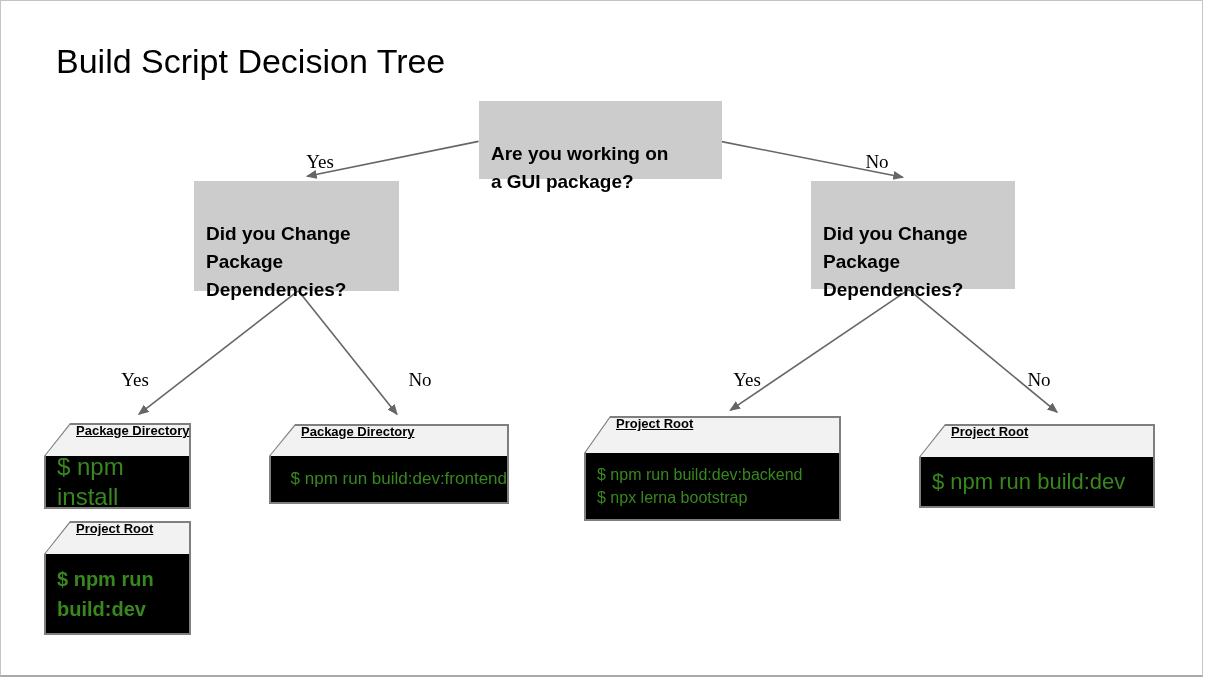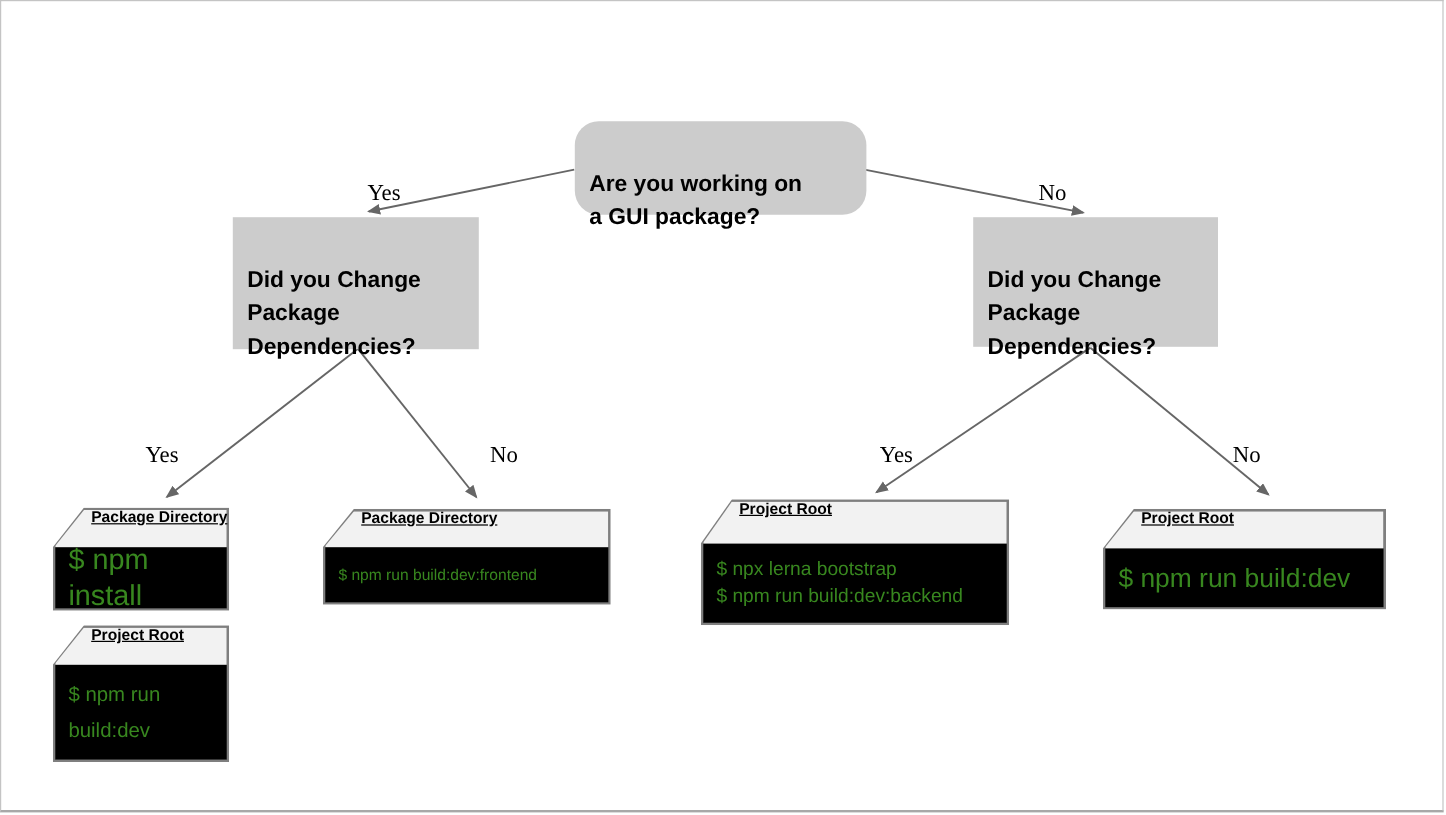--- a/index.html
+++ b/index.html
@@ -103,38 +103,39 @@
   .cmd {
     color: var(--command-green, #38871f);
     white-space: pre-line;
   }
 </style>
 </head>
 <body>
 
 <div class="canvas">
 
+  <div class="page-title">Build Script Decision Tree</div>
 
   <svg class="arrows" width="1203" height="677" viewBox="0 0 1203 677" xmlns="http://www.w3.org/2000/svg">
     <defs>
       <marker id="ah" markerUnits="userSpaceOnUse" markerWidth="14" markerHeight="12" refX="9.5" refY="4.5" orient="auto">
         <path d="M0,0 L11,4.5 L0,9 z" fill="#666666"></path>
       </marker>
     </defs>
     <g stroke="#666666" stroke-width="1.6" fill="none">
       <line x1="478" y1="141" x2="306" y2="176" marker-end="url(#ah)"></line>
       <line x1="721" y1="141" x2="904" y2="177" marker-end="url(#ah)"></line>
       <line x1="297" y1="291" x2="137" y2="415" marker-end="url(#ah)"></line>
       <line x1="297" y1="291" x2="396" y2="415" marker-end="url(#ah)"></line>
       <line x1="910" y1="290" x2="731" y2="411" marker-end="url(#ah)"></line>
       <line x1="910" y1="290" x2="1059" y2="413" marker-end="url(#ah)"></line>
     </g>
   </svg>
 
-  <div class="decision" style="left:478px; top:100px; width:243px; height:78px;border-radius:20px;">
+  <div class="decision" style="left:478px; top:100px; width:243px; height:78px;">
     <span>Are you working on
 a GUI package?</span>
   </div>
 
   <div class="decision" style="left:193px; top:180px; width:205px; height:110px;">
     <span>Did you Change
 Package
 Dependencies?</span>
   </div>
 
@@ -161,46 +162,46 @@
       <div class="cmd">$ npm install</div>
     </div>
   </div>
 
   <div class="term" style="left:43px; top:520px; width:147px; height:114px; --hh:33px;">
     <div class="term-border"></div>
     <div class="term-fill"></div>
     <div class="term-head">
       <span class="term-label">Project Root</span>
     </div>
-    <div class="term-body" style="font-size:17px; line-height:30px;">
+    <div class="term-body" style="font-size:20px; line-height:30px;font-weight:bold;">
       <div class="cmd">$ npm run
 build:dev</div>
     </div>
   </div>
 
   <div class="term" style="left:268px; top:423px; width:240px; height:80px; --hh:32px;">
     <div class="term-border"></div>
     <div class="term-fill"></div>
     <div class="term-head">
       <span class="term-label">Package Directory</span>
     </div>
-    <div class="term-body" style="font-size:13px; line-height:22px;">
+    <div class="term-body" style="font-size:17px; line-height:22px;align-items:flex-end;">
       <div class="cmd">$ npm run build:dev:frontend</div>
     </div>
   </div>
 
   <div class="term" style="left:583px; top:415px; width:257px; height:105px; --hh:37px;">
     <div class="term-border"></div>
     <div class="term-fill"></div>
     <div class="term-head">
       <span class="term-label">Project Root</span>
     </div>
     <div class="term-body" style="font-size:16px; line-height:23px;">
+      <div class="cmd">$ npm run build:dev:backend</div>
       <div class="cmd">$ npx lerna bootstrap</div>
-      <div class="cmd">$ npm run build:dev:backend</div>
     </div>
   </div>
 
   <div class="term" style="left:918px; top:423px; width:236px; height:84px; --hh:33px;">
     <div class="term-border"></div>
     <div class="term-fill"></div>
     <div class="term-head">
       <span class="term-label">Project Root</span>
     </div>
     <div class="term-body" style="font-size:22px; line-height:28px;">

